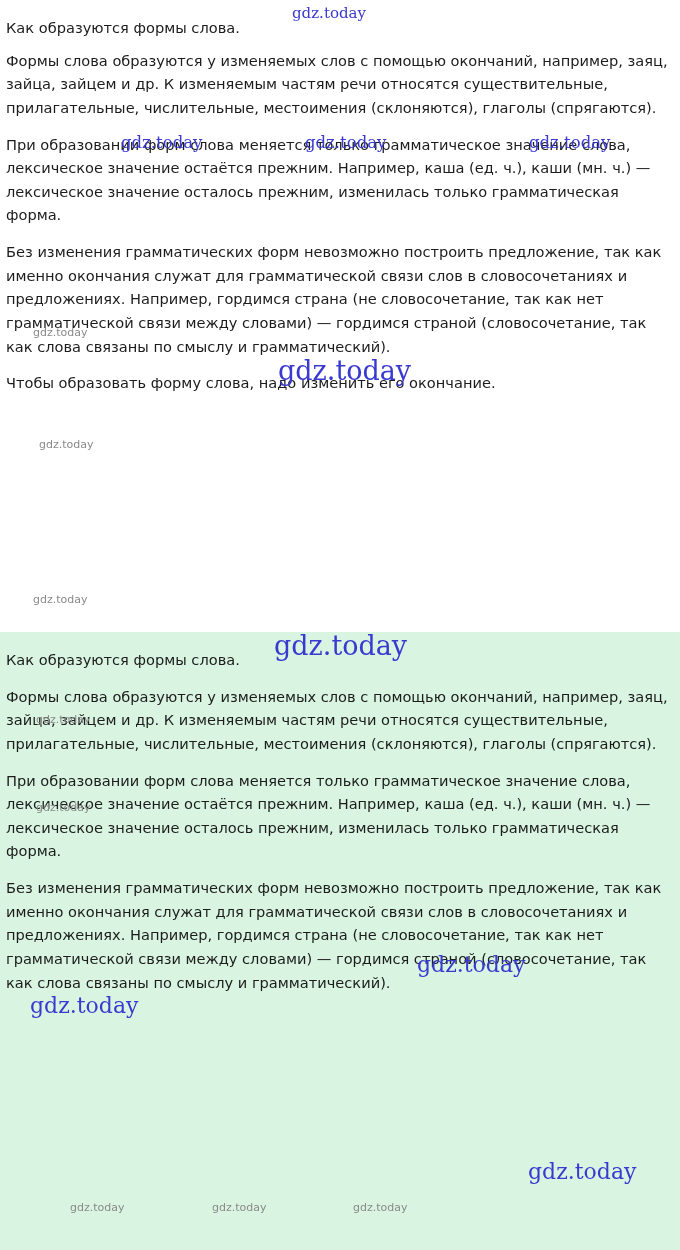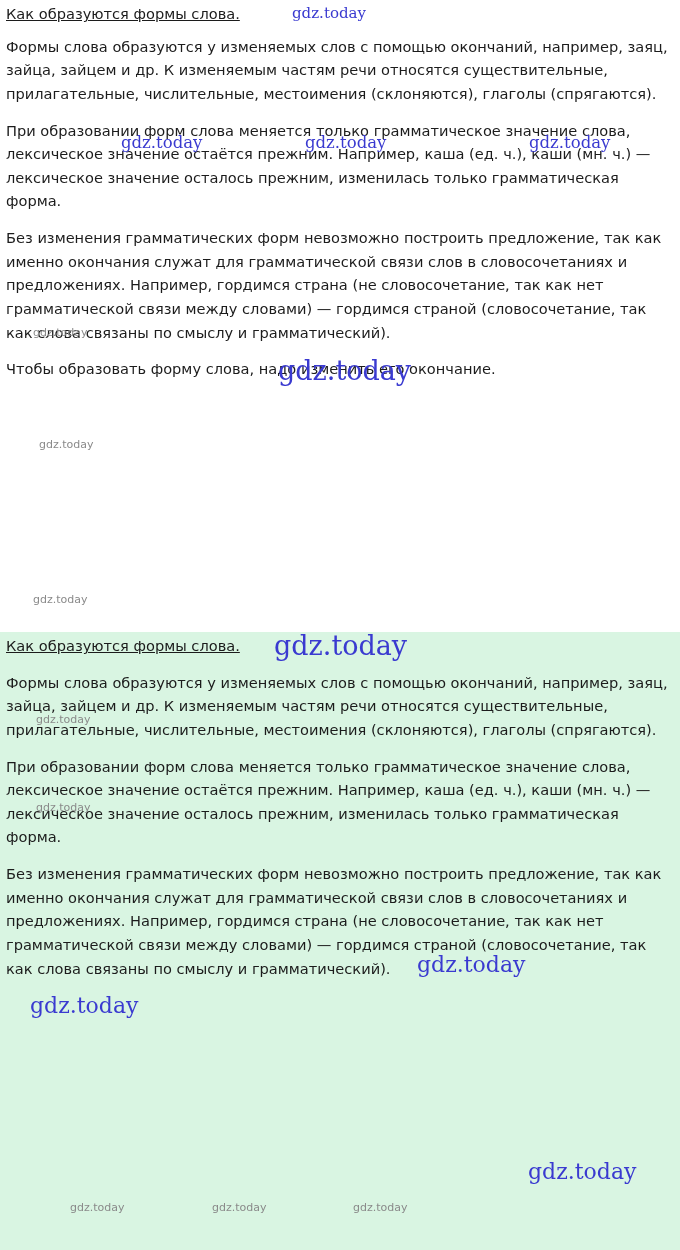--- a/index.html
+++ b/index.html
@@ -47,22 +47,21 @@
   .section-white .para {
     margin-bottom: 13px;
   }
   .section-white .para.tight {
     margin-bottom: 9px;
   }
   .section-green .para {
     margin-bottom: 13px;
   }
   .first-line {
-    padding-top: 2px;
-    text-decoration: underline;
+    padding-top: 16px;
   }
   
   .wm {
     position: absolute;
     color: #2b2bc8;
     font-family: "DejaVu Serif", serif;
     pointer-events: none;
     white-space: nowrap;
     user-select: none;
   }

